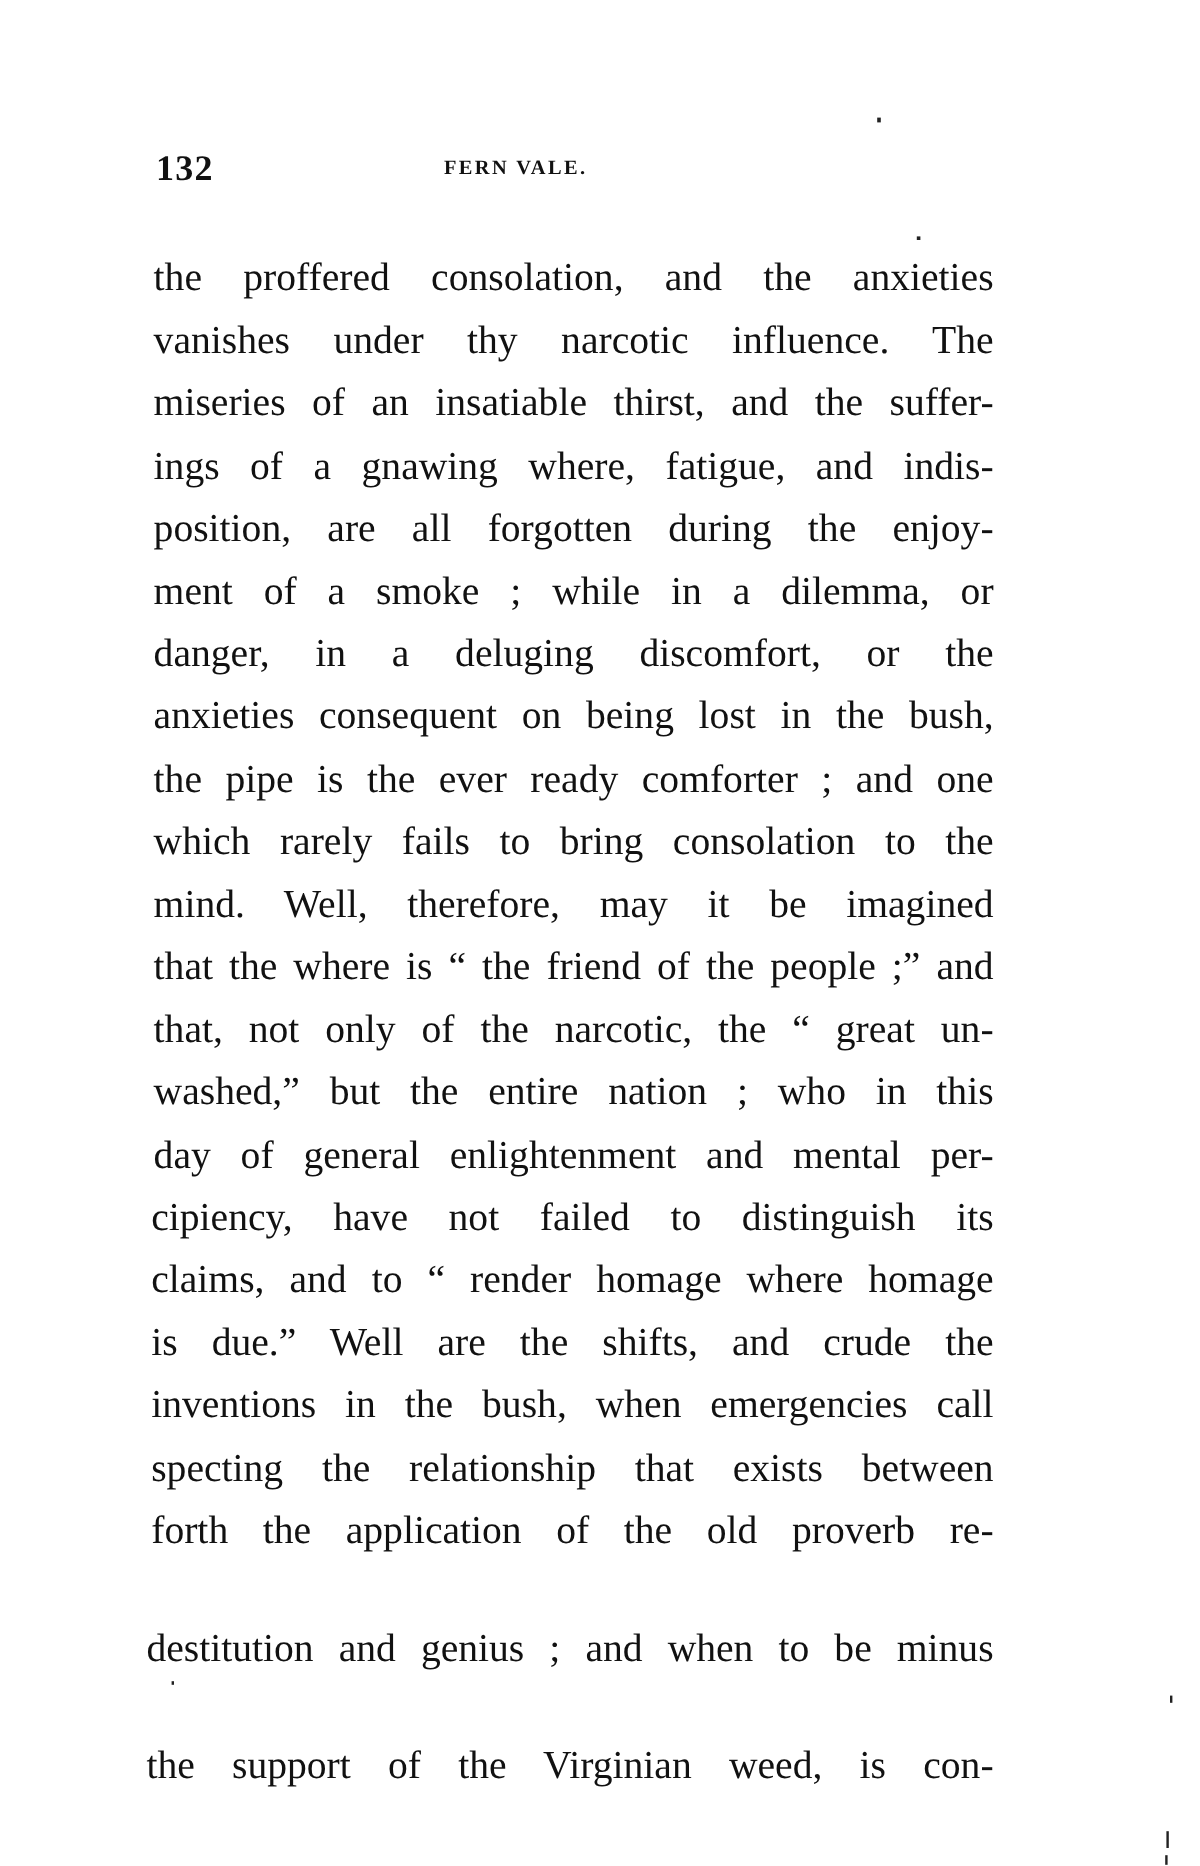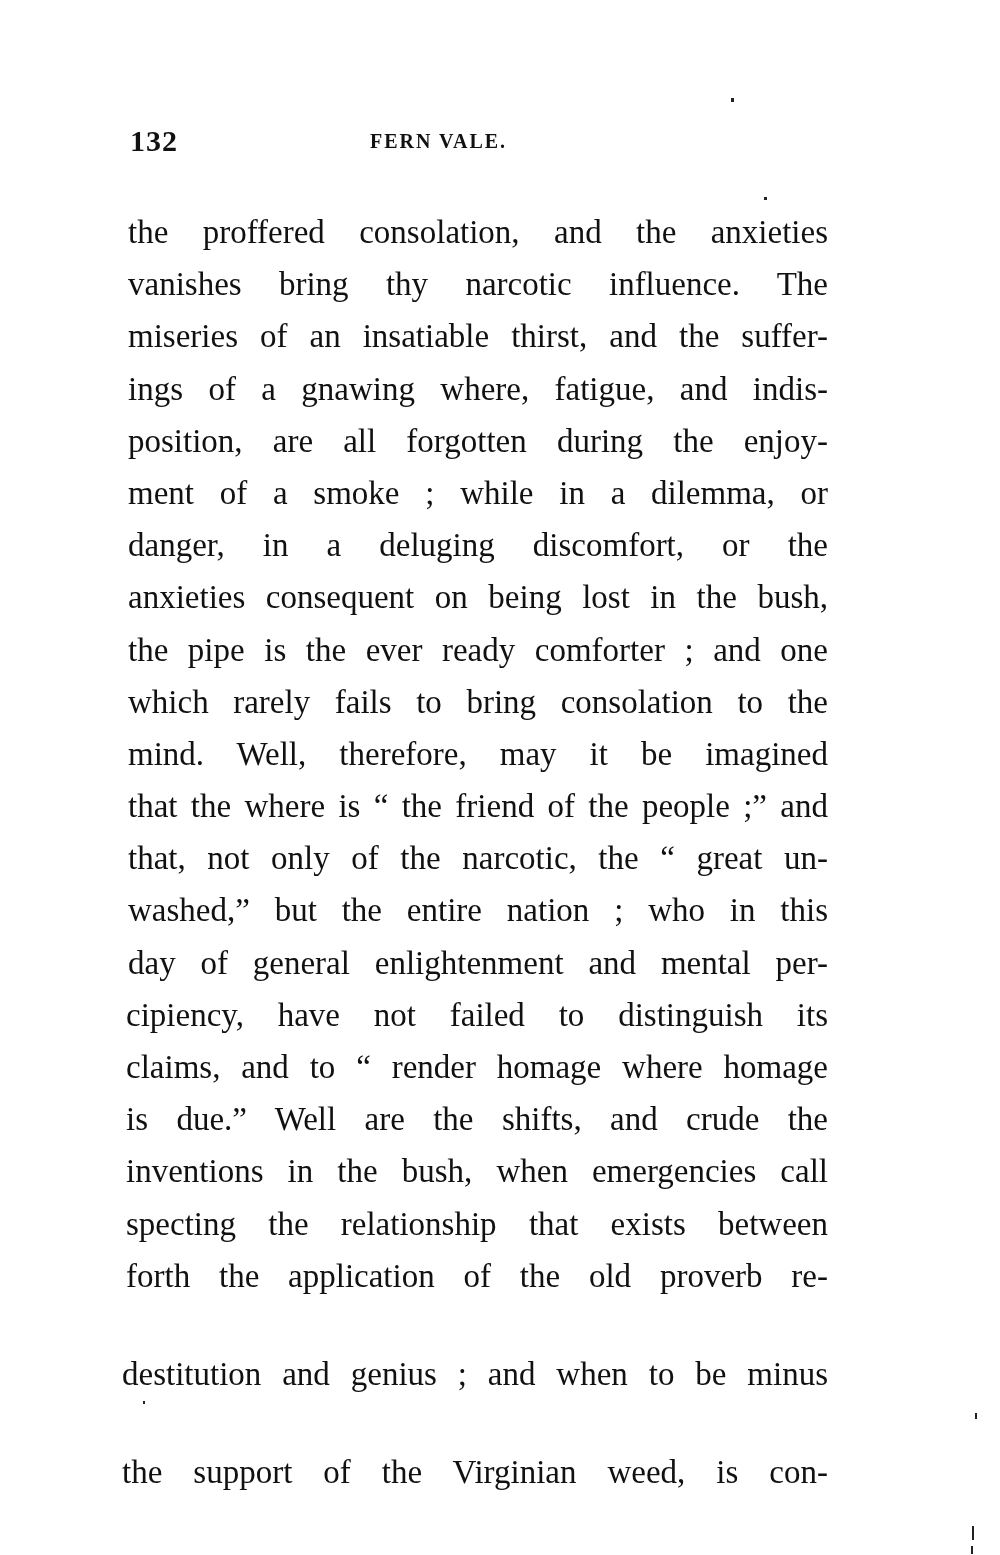--- a/index.html
+++ b/index.html
@@ -34,21 +34,21 @@
       left: 0;
       top: 0;
       font-size: 30px;
       font-weight: bold;
       letter-spacing: 1px;
     }
     .running-title {
       position: absolute;
       left: 240px;
       top: 6px;
-      font-size: 20px;
+      font-size: 17px;
       font-weight: bold;
       letter-spacing: 2px;
       font-family: Liberation Serif, serif;
     }
     .body-text {
       position: absolute;
       left: 128px;
       top: 206px;
       width: 700px;
     }
@@ -79,21 +79,21 @@
 
 <div class="page">
 
   <div class="running-head">
     <span class="page-number">132</span>
     <span class="running-title">FERN VALE.</span>
   </div>
 
   <div class="body-text">
     <span class="line">the proffered consolation, and the anxieties</span>
-    <span class="line">vanishes bring thy narcotic influence. The</span>
+    <span class="line">vanishes under thy narcotic influence. The</span>
     <span class="line">miseries of an insatiable thirst, and the suffer-</span>
     <span class="line">ings of a gnawing where, fatigue, and indis-</span>
     <span class="line">position, are all forgotten during the enjoy-</span>
     <span class="line">ment of a smoke ; while in a dilemma, or</span>
     <span class="line">danger, in a deluging discomfort, or the</span>
     <span class="line">anxieties consequent on being lost in the bush,</span>
     <span class="line">the pipe is the ever ready comforter ; and one</span>
     <span class="line">which rarely fails to bring consolation to the</span>
     <span class="line">mind. Well, therefore, may it be imagined</span>
     <span class="line">that the where is “ the friend of the people ;” and</span>

